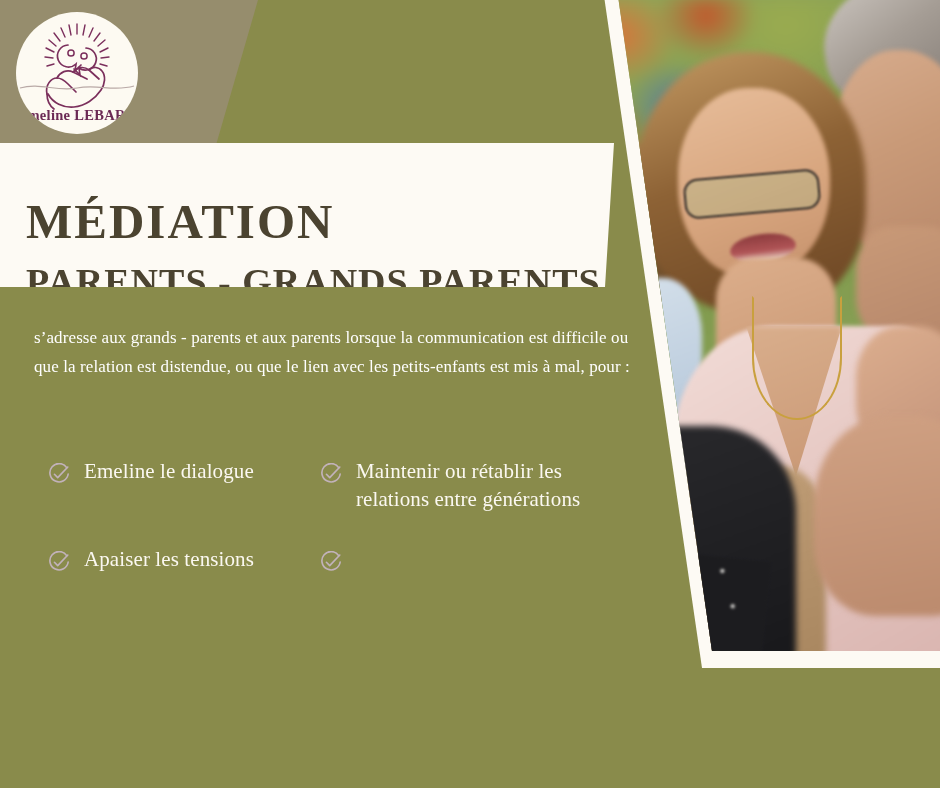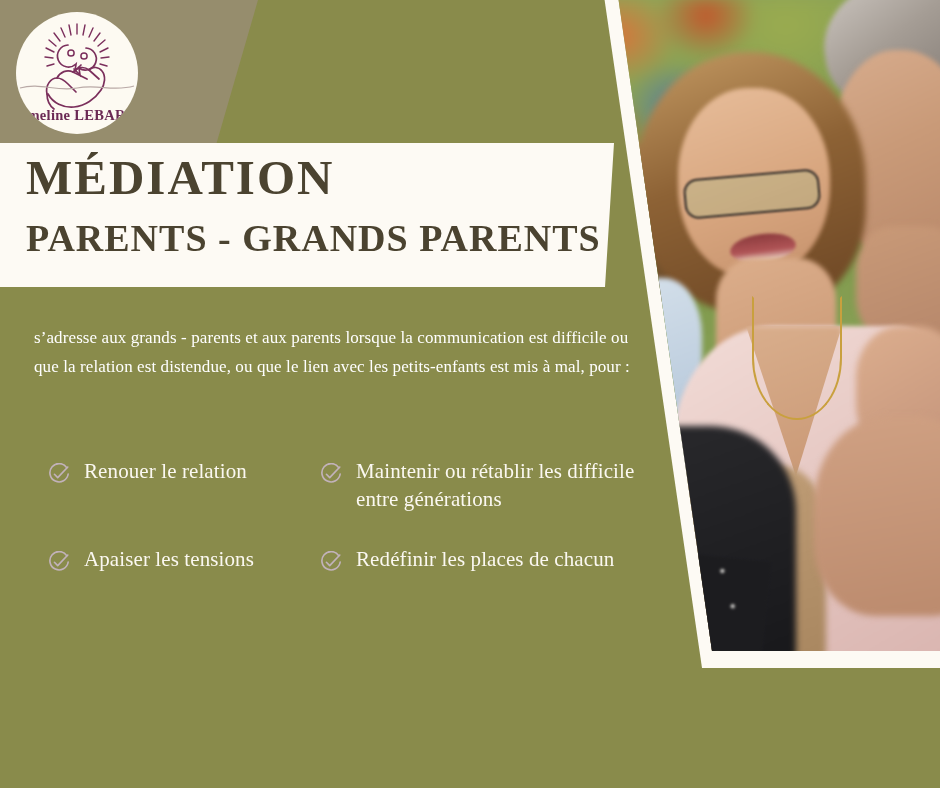--- a/index.html
+++ b/index.html
@@ -47,20 +47,21 @@
     width: 580px;
   }
   .title-line1 {
     font-family: "Liberation Serif", serif;
     font-weight: bold;
     font-size: 49px;
     letter-spacing: 2.0px;
     color: #4b4330;
     line-height: 1.12;
     white-space: nowrap;
+    margin-top: 44px;
   }
   .title-line2 {
     font-family: "Liberation Serif", serif;
     font-weight: bold;
     font-size: 38px;
     letter-spacing: 1.0px;
     color: #4b4330;
     line-height: 1.18;
     white-space: nowrap;
     margin-top: 10px;
@@ -434,43 +435,42 @@
   <p class="body-copy">s’adresse aux grands - parents et aux parents lorsque la communication est difficile ou que la relation est distendue, ou que le lien avec les petits-enfants est mis à mal, pour :</p>
 
   <div class="bullets">
 
     <div class="bullet-row">
       <div class="bullet-col left">
         <svg class="check-icon" viewBox="0 0 24 24">
           <path d="M20.5 5.2 A10 10 0 1 0 22 12" fill="none" stroke="#c2b2ba" stroke-width="1.8" stroke-linecap="round"></path>
           <path d="M7 12.3 L10.6 16 L21.6 4.4" fill="none" stroke="#c2b2ba" stroke-width="1.8" stroke-linecap="round" stroke-linejoin="round"></path>
         </svg>
-        <span class="bullet-text">Renouer le relation</span>
+        <span class="bullet-text">Emeline le dialogue</span>
       </div>
       <div class="bullet-col right">
         <svg class="check-icon" viewBox="0 0 24 24">
           <path d="M20.5 5.2 A10 10 0 1 0 22 12" fill="none" stroke="#c2b2ba" stroke-width="1.8" stroke-linecap="round"></path>
           <path d="M7 12.3 L10.6 16 L21.6 4.4" fill="none" stroke="#c2b2ba" stroke-width="1.8" stroke-linecap="round" stroke-linejoin="round"></path>
         </svg>
-        <span class="bullet-text">Maintenir ou rétablir les difficile entre générations</span>
+        <span class="bullet-text">Maintenir ou rétablir les relations entre générations</span>
       </div>
     </div>
 
     <div class="bullet-row">
       <div class="bullet-col left">
         <svg class="check-icon" viewBox="0 0 24 24">
           <path d="M20.5 5.2 A10 10 0 1 0 22 12" fill="none" stroke="#c2b2ba" stroke-width="1.8" stroke-linecap="round"></path>
           <path d="M7 12.3 L10.6 16 L21.6 4.4" fill="none" stroke="#c2b2ba" stroke-width="1.8" stroke-linecap="round" stroke-linejoin="round"></path>
         </svg>
         <span class="bullet-text">Apaiser les tensions</span>
       </div>
       <div class="bullet-col right">
         <svg class="check-icon" viewBox="0 0 24 24">
           <path d="M20.5 5.2 A10 10 0 1 0 22 12" fill="none" stroke="#c2b2ba" stroke-width="1.8" stroke-linecap="round"></path>
           <path d="M7 12.3 L10.6 16 L21.6 4.4" fill="none" stroke="#c2b2ba" stroke-width="1.8" stroke-linecap="round" stroke-linejoin="round"></path>
         </svg>
-        <span class="bullet-text">Redéfinir les places de chacun</span>
       </div>
     </div>
 
   </div>
 
 </div>
 
 </body></html>

